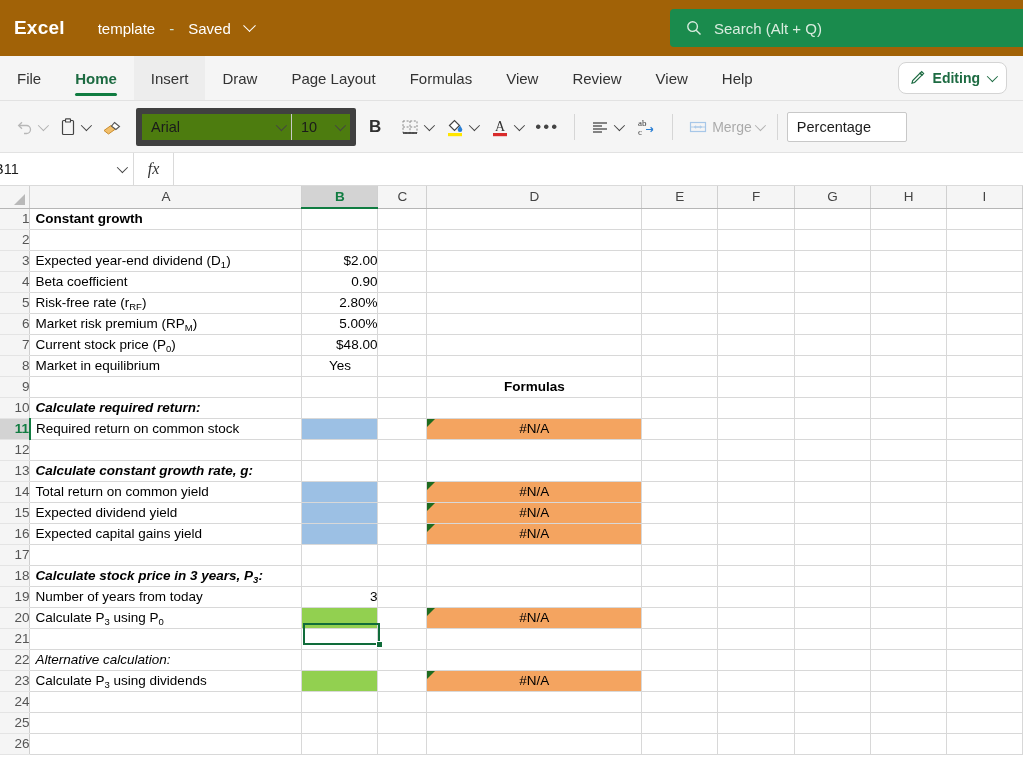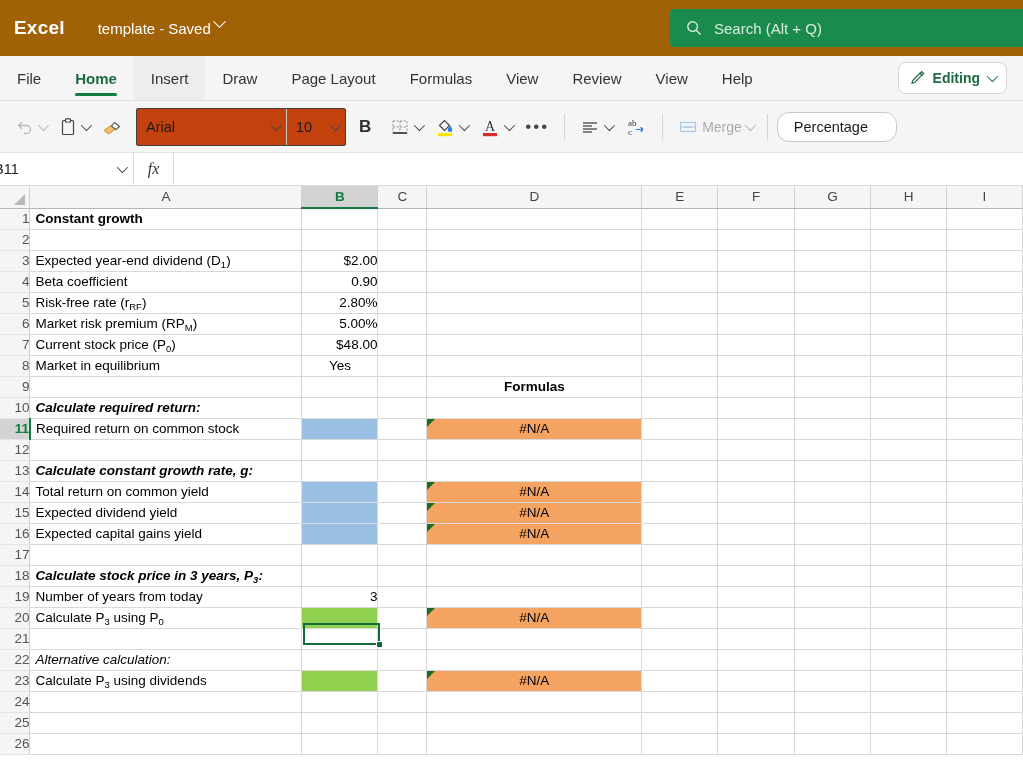--- a/index.html
+++ b/index.html
@@ -16,21 +16,21 @@
     height: 56px; background: #a16207;
     display: flex; align-items: center;
     position: relative;
   }
   .app-logo {
     color: #fff; font-size: 19px; font-weight: bold;
     margin-left: 14px; letter-spacing: .2px;
   }
   .doc-title {
     color: #fff; font-size: 15px;
-    margin-left: 33px; display: flex; align-items: flex-start; gap: 4px;
+    margin-left: 33px; display: flex; align-items: center; gap: 14px;
     white-space: nowrap;
   }
   .doc-sep { color: #cfe6d8; }
   .chev {
     display: inline-block; width: 9px; height: 9px;
     border-right: 1.6px solid #fff; border-bottom: 1.6px solid #fff;
     transform: rotate(45deg) translate(-2px,-2px);
   }
   .searchbox {
     position: absolute; left: 670px; top: 9px;
@@ -87,39 +87,39 @@
   }
   .rb {
     display: flex; align-items: center; gap: 3px;
     height: 34px; padding: 0 5px; border-radius: 3px;
     color: #303030;
   }
   .rb.disabled { opacity: .38; }
   .rb-label { font-size: 14px; }
   .sep { width: 1px; height: 26px; background: #d6d6d6; margin: 0 7px; }
   .fontbox {
-    display: flex; height: 38px; border: 1px solid #404040; background: #c2410c;
+    display: flex; height: 38px; border: 6px solid #404040; background: #4d7c0f;
     border-radius: 2px; margin-left: 6px; align-items: stretch;
   }
   .fontname {
     width: 150px; display: flex; align-items: center;
     justify-content: space-between; padding: 0 7px 0 9px;
     font-size: 14.5px; color: #1b1b1b;
     border-right: 1px solid #c8c8c8;
   }
   .fontsize {
     width: 58px; display: flex; align-items: center;
     justify-content: space-between; padding: 0 7px 0 9px;
     font-size: 14.5px; color: #1b1b1b;
   }
   .bold-btn { font-weight: bold; font-size: 17px; padding: 0 11px; }
   .numfmt {
     height: 30px; width: 120px; border: 1px solid #c8c8c8; background: #fff;
-    display: flex; align-items: center; padding-left: 16px;
-    font-size: 14.5px; color: #1b1b1b; border-radius: 12px;
+    display: flex; align-items: center; padding-left: 9px;
+    font-size: 14.5px; color: #1b1b1b; border-radius: 2px;
   }
   .dots { letter-spacing: 2px; font-size: 17px; color: #444; padding: 0 6px; }
 
   
   .formulabar {
     height: 33px; background: #fff;
     display: flex; align-items: stretch;
     border-bottom: 1px solid #dadada;
   }
   .namebox {

